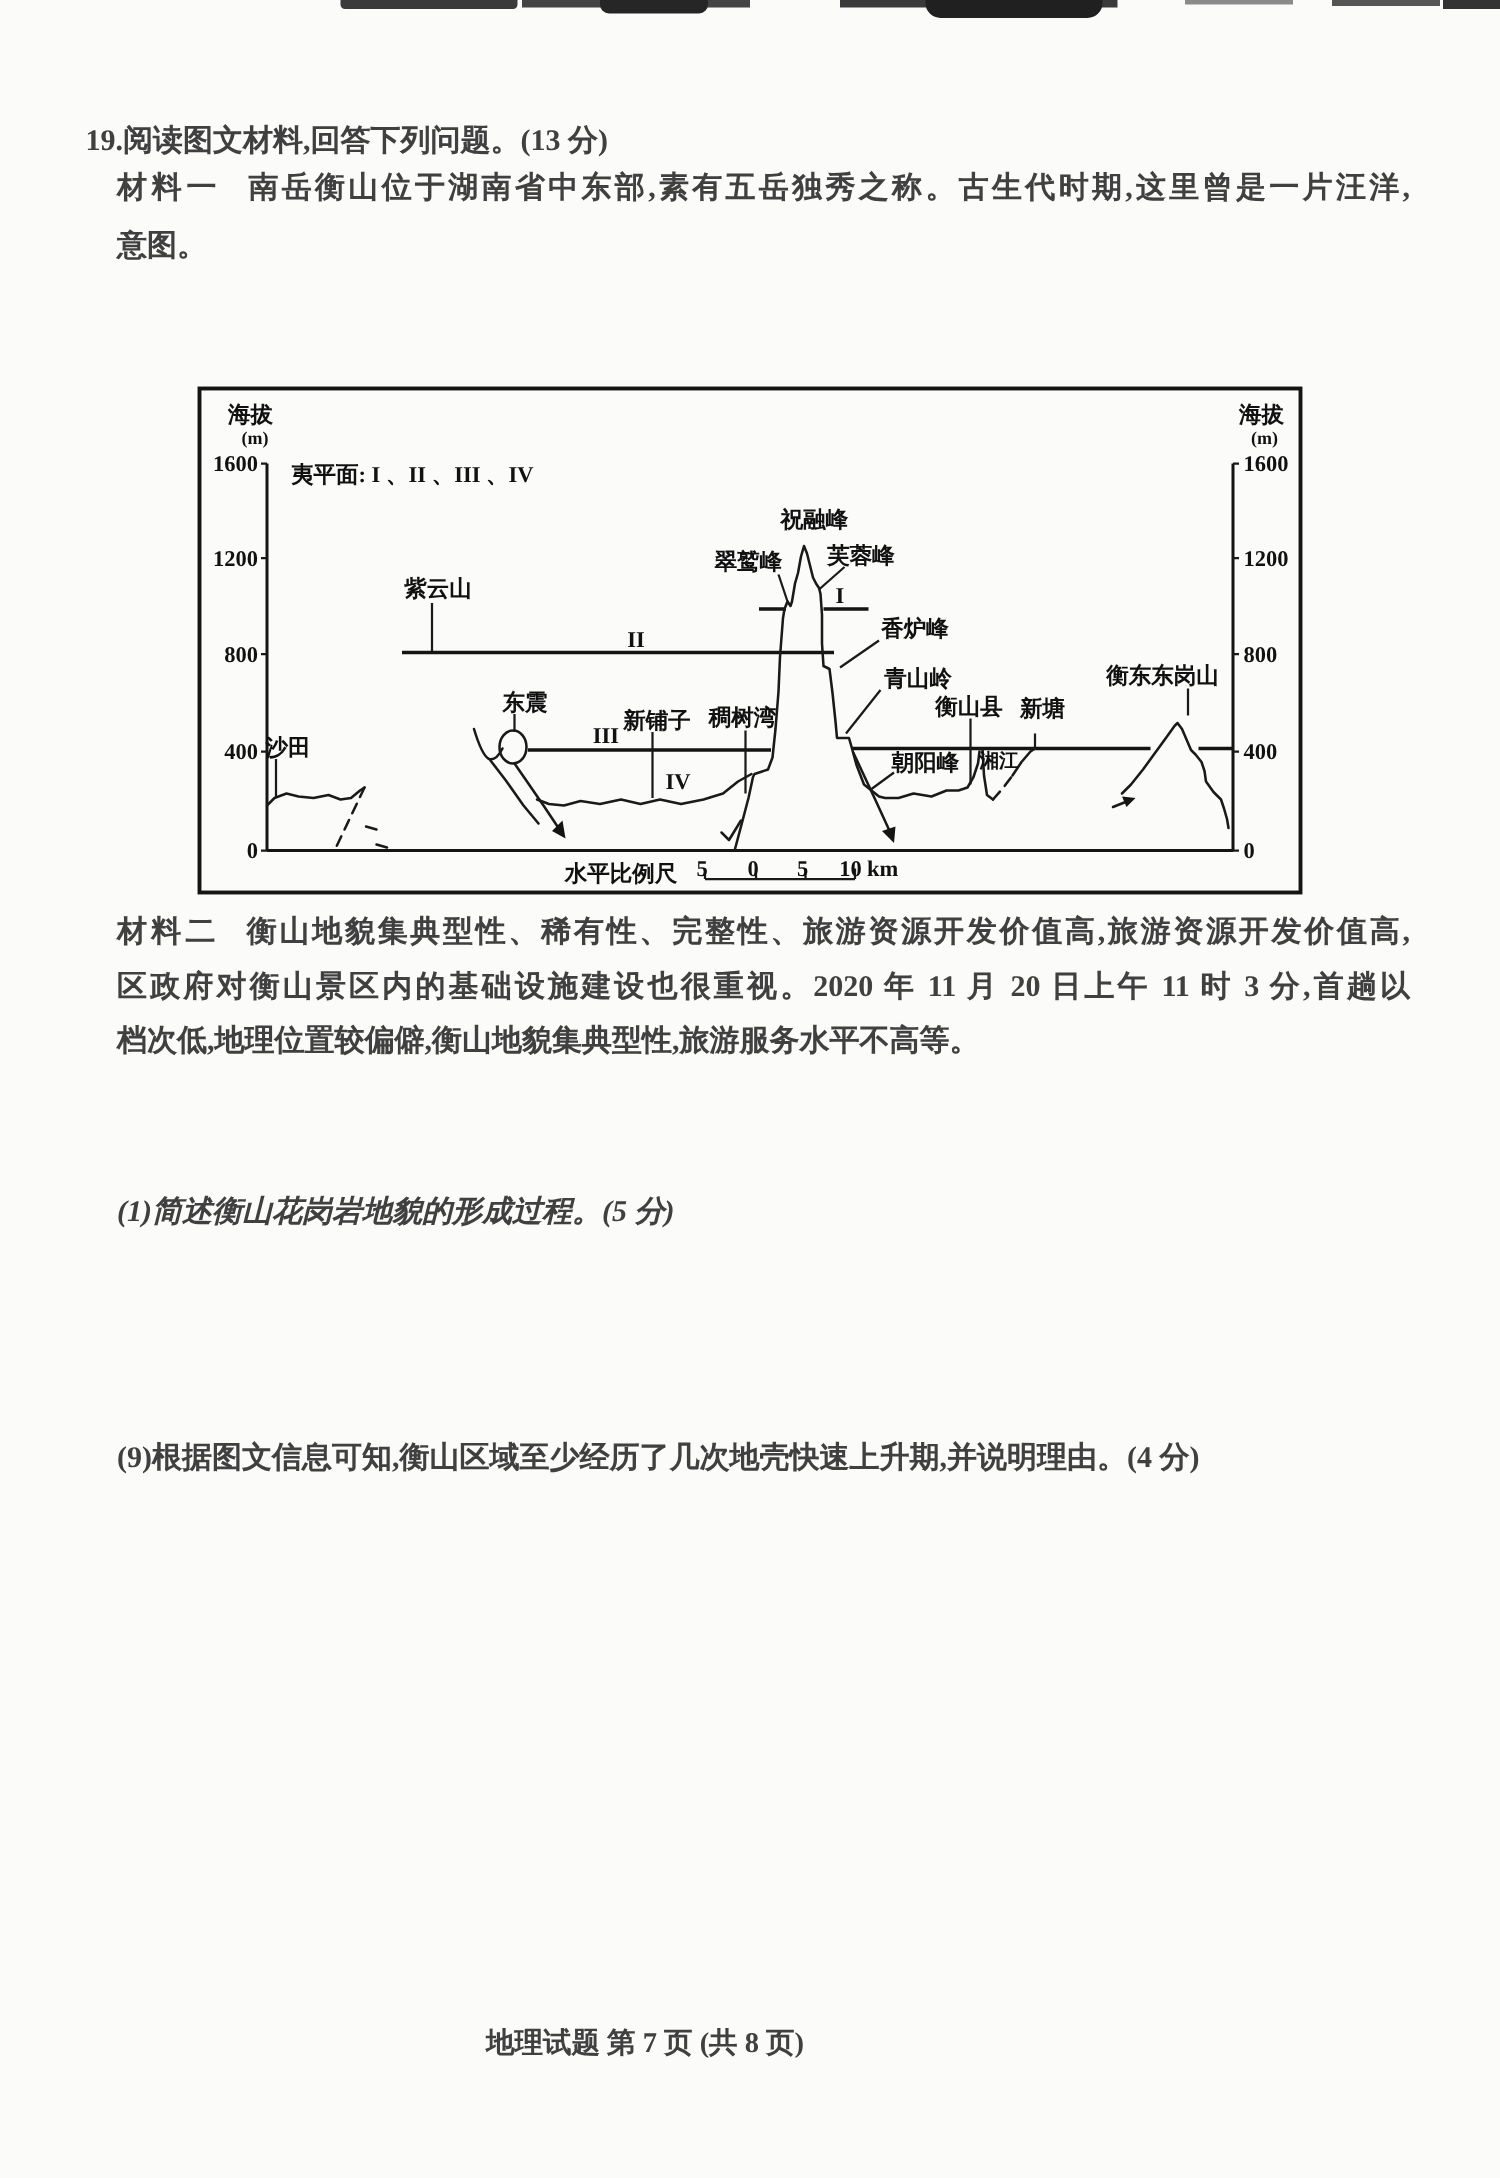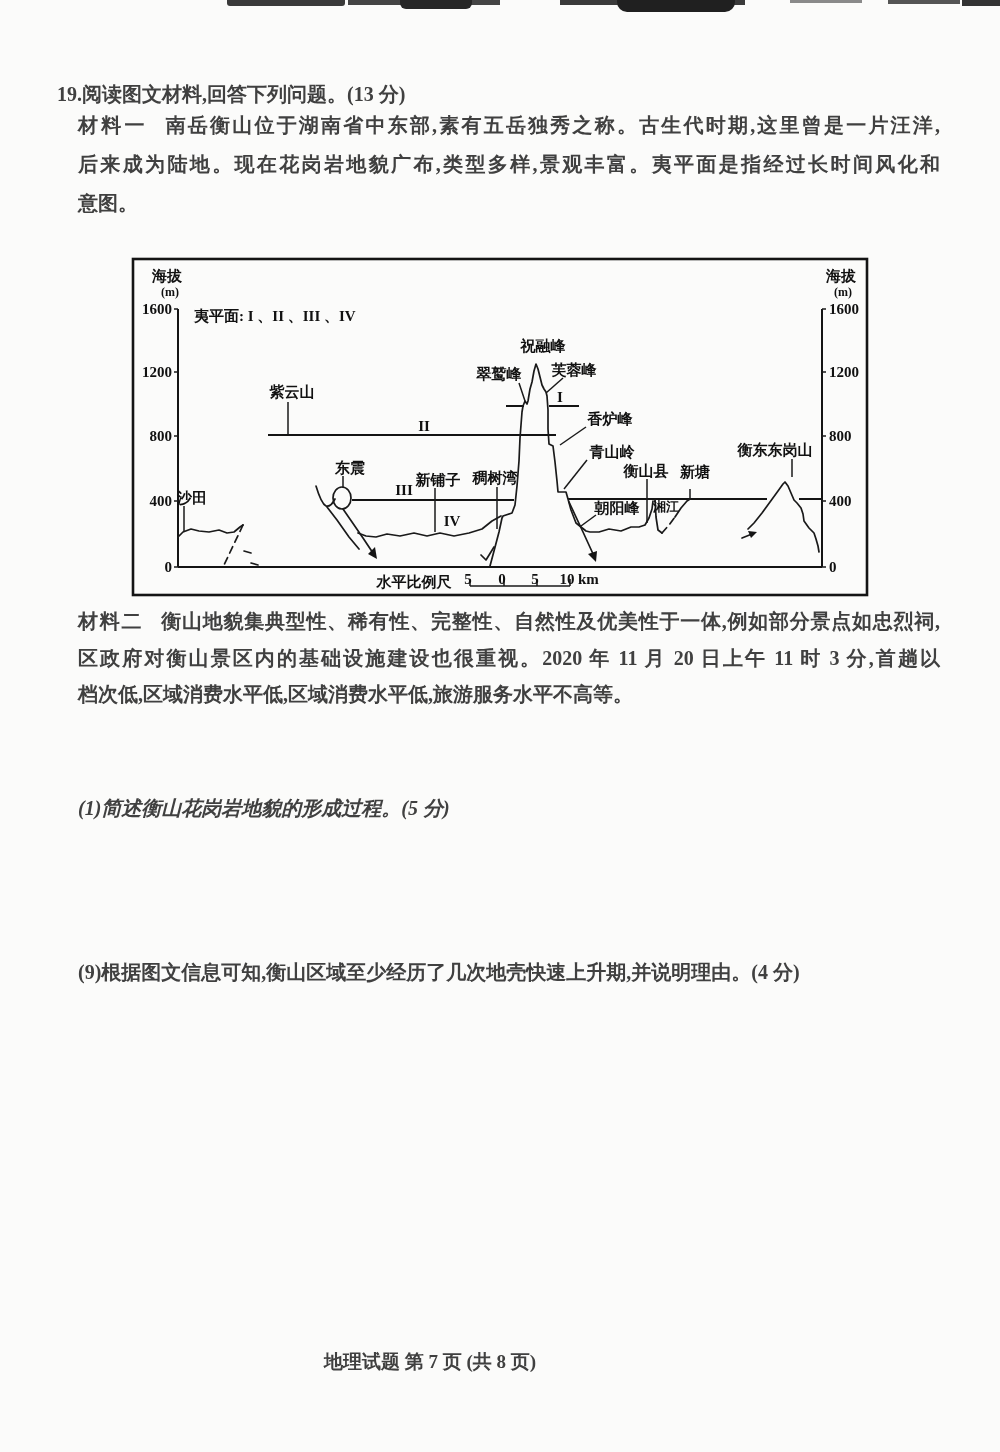--- a/index.html
+++ b/index.html
@@ -40,21 +40,20 @@
   <div class="artifact" style="left:560px;width:185px;height:5px;background:#3a3a3a;"></div>
   <div class="artifact" style="left:617px;width:118px;height:12px;background:#202020;border-radius:0 0 10px 10px;"></div>
   <div class="artifact" style="left:790px;width:72px;height:3px;background:#8a8a8a;"></div>
   <div class="artifact" style="left:888px;width:72px;height:4px;background:#555;"></div>
   <div class="artifact" style="left:962px;width:38px;height:6px;background:#333;"></div>
 
   <div class="txt" style="left:57px;top:80px;">19.阅读图文材料,回答下列问题。(13 分)</div>
 
   <div class="para" id="material1" style="top:106px;">
     <div class="pline just"><span class="mlabel">材料一</span><span>南岳衡山位于湖南省中东部,素有五岳独秀之称。古生代时期,这里曾是一片汪洋,</span></div>
-    <div class="pline just">后来成为陆地。现在花岗岩地貌广布,类型多样,景观丰富。夷平面是指经过长时间风化和</div>
     <div class="pline">意图。</div>
   </div>
 
   <svg id="figure" width="740" height="345" viewBox="0 0 740 345">
     <rect class="frame" x="3" y="4" width="734" height="336"></rect>
 
     <path class="ax" d="M48,54 V312"></path>
     <path class="ax" d="M692,54 V312"></path>
     <path class="ax" d="M48,312 H692"></path>
     <path class="thin" d="M44,54 H48 M44,117 H48 M44,181 H48 M44,246 H48 M44,312 H48"></path>
@@ -145,23 +144,23 @@
     <text class="lbl mid" x="284" y="332">水平比例尺</text>
     <path class="thin" d="M340,324 V331 M374,324 V331 M407,324 V331 M440,324 V331 M340,331 H440"></path>
     <text class="lbl mid" x="338" y="329">5</text>
     <text class="lbl mid" x="372" y="329">0</text>
     <text class="lbl mid" x="405" y="329">5</text>
     <text class="lbl mid" x="437" y="329">10</text>
     <text class="lbl" x="448" y="329">km</text>
   </svg>
 
   <div class="para" id="material2" style="top:603px;">
-    <div class="pline just"><span class="mlabel">材料二</span><span>衡山地貌集典型性、稀有性、完整性、自然性及优美性于一体,例如部分景点如忠烈祠,</span></div>
+    <div class="pline just"><span class="mlabel">材料二</span><span>衡山地貌集典型性、稀有性、完整性、旅游资源开发价值高,旅游资源开发价值高,</span></div>
     <div class="pline just">区政府对衡山景区内的基础设施建设也很重视。2020 年 11 月 20 日上午 11 时 3 分,首趟以</div>
-    <div class="pline">档次低,区域消费水平低,区域消费水平低,旅游服务水平不高等。</div>
+    <div class="pline">档次低,地理位置较偏僻,衡山地貌集典型性,旅游服务水平不高等。</div>
   </div>
 
   <div class="txt" style="left:78px;top:794px;font-style:italic;">(1)简述衡山花岗岩地貌的形成过程。(5 分)</div>
   <div class="txt" style="left:78px;top:958px;">(9)根据图文信息可知,衡山区域至少经历了几次地壳快速上升期,并说明理由。(4 分)</div>
 
   <div id="footer">地理试题 第 7 页 (共 8 页)</div>
 
 </div>
 
 </body></html>

